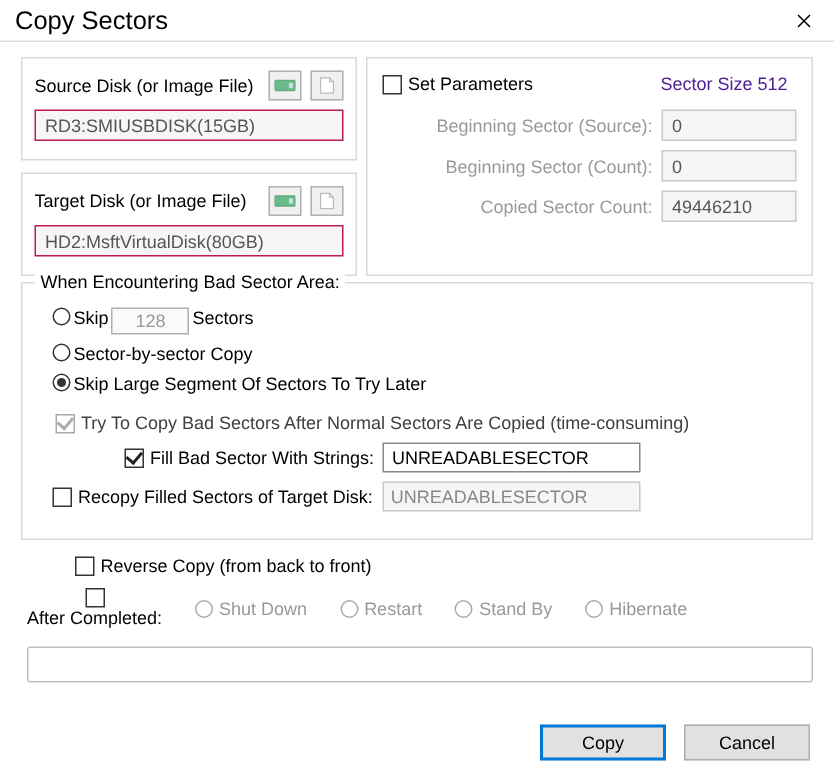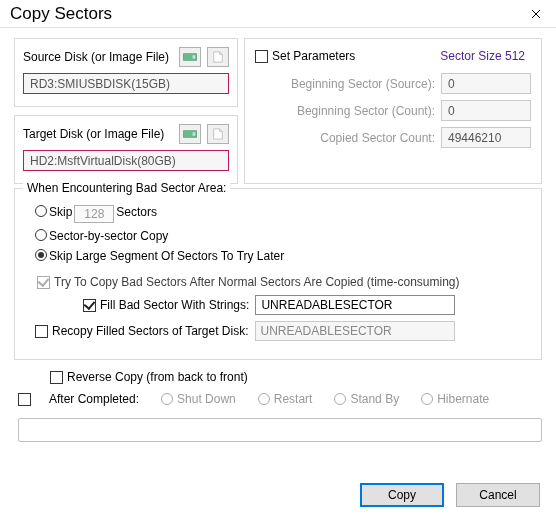--- a/index.html
+++ b/index.html
@@ -95,21 +95,21 @@
   appearance: none;
   width: 12px; height: 12px;
   border: 1px solid #333; border-radius: 50%;
   position: relative; cursor: pointer;
 }
 .optline input[type=radio]:checked::after {
   content: ""; position: absolute; top: 2px; left: 2px;
   width: 6px; height: 6px; background: #333; border-radius: 50%;
 }
 .skipnum {
-  width: 40px; height: 18px;
+  width: 52px; height: 18px;
   border: 1px solid #b0b0b0; text-align: center;
   color: #999; font-size: 12px;
 }
 .chkline { display: flex; align-items: center; gap: 4px; margin: 10px 0 4px 0; }
 .chkbox {
   appearance: none;
   width: 13px; height: 13px;
   border: 1px solid #333;
   background: #fff;
   position: relative; cursor: pointer;
@@ -124,21 +124,21 @@
   transform: rotate(40deg);
 }
 .chkbox:disabled { border-color: #aaa; }
 .chkbox:disabled:checked::after { border-color: #aaa; }
 .chkbox:disabled + span { color: #404040; text-align: right; }
 
 .stringrow {
   display: flex; align-items: center; gap: 6px; margin: 6px 0;
 }
 .stringinput {
-  width: 200px; height: 20px;
+  width: 172px; height: 20px;
   border: 1px solid #888;
   padding: 0 5px; font-size: 12px;
 }
 .stringinput[disabled] {
   border-color: #c9c9c9; background: #f6f6f6; color: #888;
 }
 
 .bottomchk {
   display: flex; align-items: center; gap: 4px;
   margin: 10px 0 0 4px;
@@ -294,21 +294,21 @@
       <input class="stringinput" disabled="" value="UNREADABLESECTOR" style="">
     </div>
   </div>
 
   <label class="bottomchk">
     <input type="checkbox" class="chkbox" style="">
     <span>Reverse Copy (from back to front)</span>
   </label>
 
   <div class="afterline">
-    <label style="display:flex;align-items:center;gap:18px;">
+    <label style="display:flex;align-items:center;gap:0;flex-direction:column;">
       <input type="checkbox" class="chkbox" style="">
       <span>After Completed:</span>
     </label>
     <div class="radiogrp">
       <label>
           <input type="radio" disabled="" style="">
           <span>Shut Down</span>
         </label>
       <label>
           <input type="radio" disabled="" style="">

